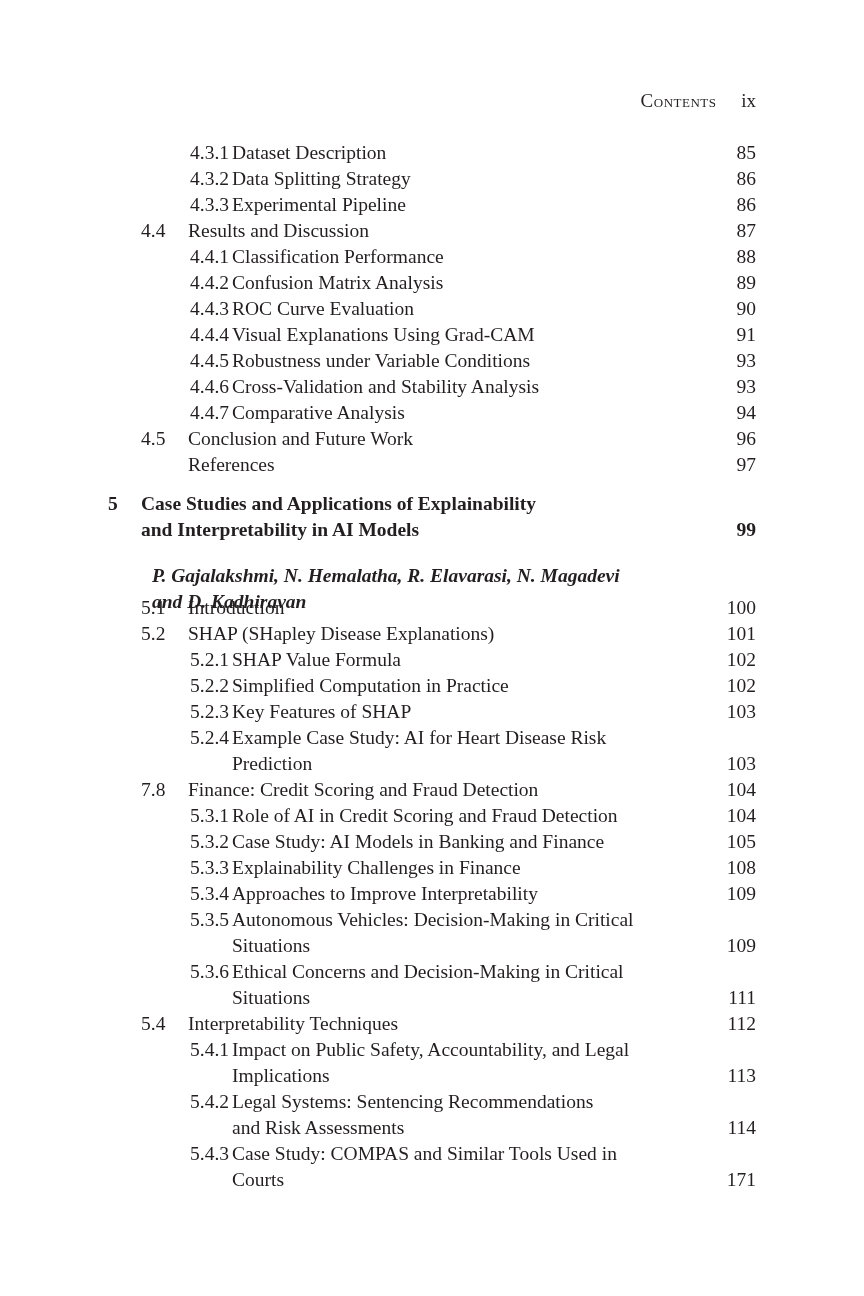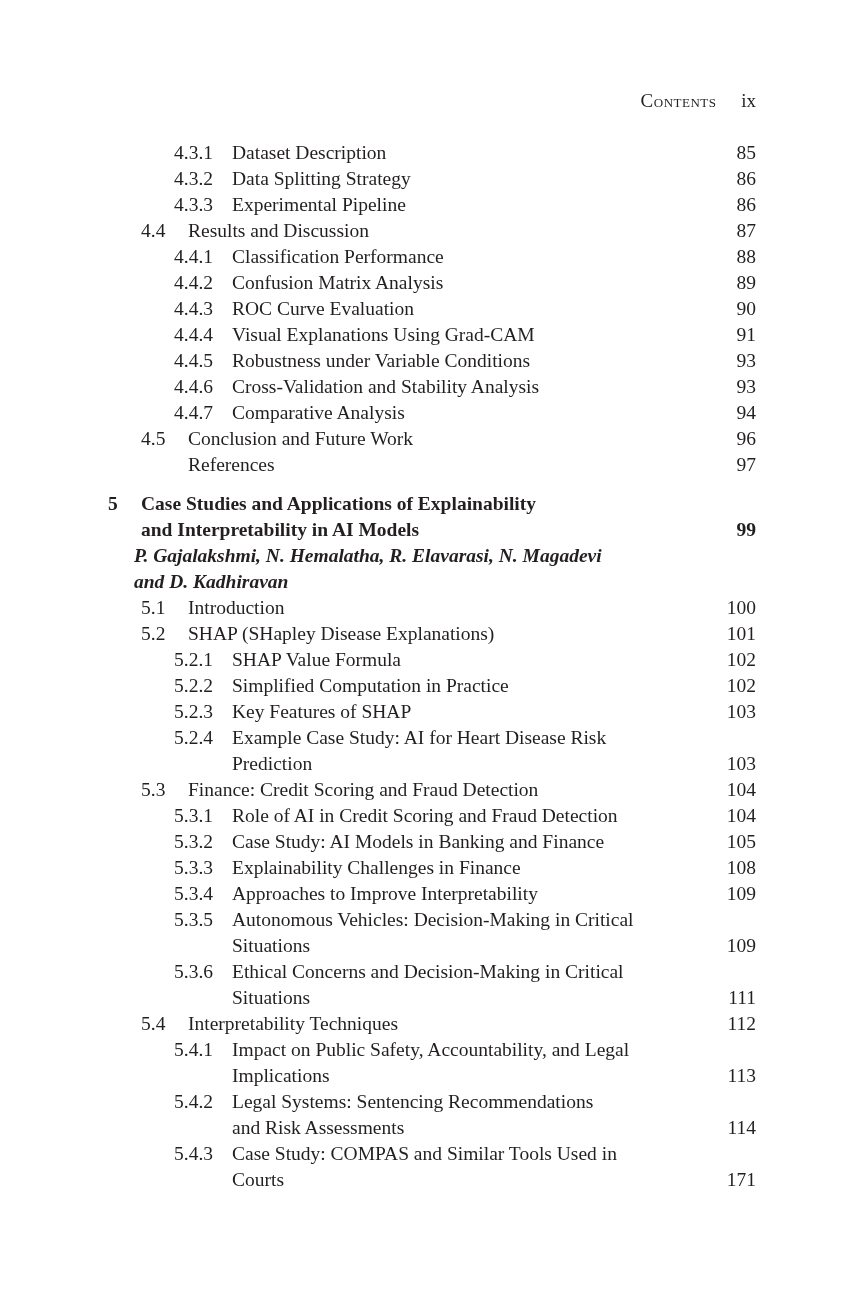--- a/index.html
+++ b/index.html
@@ -19,23 +19,23 @@
     white-space: nowrap;
   }
   .num { position: absolute; top: 0; }
   .title { position: absolute; top: 0; }
   .page { position: absolute; top: 0; right: 108px; text-align: right; }
   .lvl0 .num { left: 108px; font-weight: bold; }
   .lvl0 .title { left: 141px; font-weight: bold; }
   .lvl0 .page { font-weight: bold; }
   .lvl1 .num { left: 141px; }
   .lvl1 .title { left: 188px; }
-  .lvl2 .num { left: 174px; }
+  .lvl2 .num { left: 190px; }
   .lvl2 .title { left: 232px; }
-  .authors .title { left: 134px; font-weight: bold; font-style: italic; }
+  .authors .title { left: 152px; font-weight: bold; font-style: italic; margin-top: 20px; }
   .gap { height: 13px; }
 </style>
 </head>
 <body>
 
 <div class="running-head">
   <span class="rh-title">Contents</span>
   <span class="rh-page">ix</span>
 </div>
 
@@ -153,21 +153,21 @@
       <span class="num">5.2.4</span>
       <span class="title">Example Case Study: AI for Heart Disease Risk</span>
       <span class="page"></span>
     </div>
   <div class="row lvl2">
       <span class="num"></span>
       <span class="title">Prediction</span>
       <span class="page">103</span>
     </div>
   <div class="row lvl1">
-      <span class="num">5.3</span>
+      <span class="num">7.8</span>
       <span class="title">Finance: Credit Scoring and Fraud Detection</span>
       <span class="page">104</span>
     </div>
   <div class="row lvl2">
       <span class="num">5.3.1</span>
       <span class="title">Role of AI in Credit Scoring and Fraud Detection</span>
       <span class="page">104</span>
     </div>
   <div class="row lvl2">
       <span class="num">5.3.2</span>

